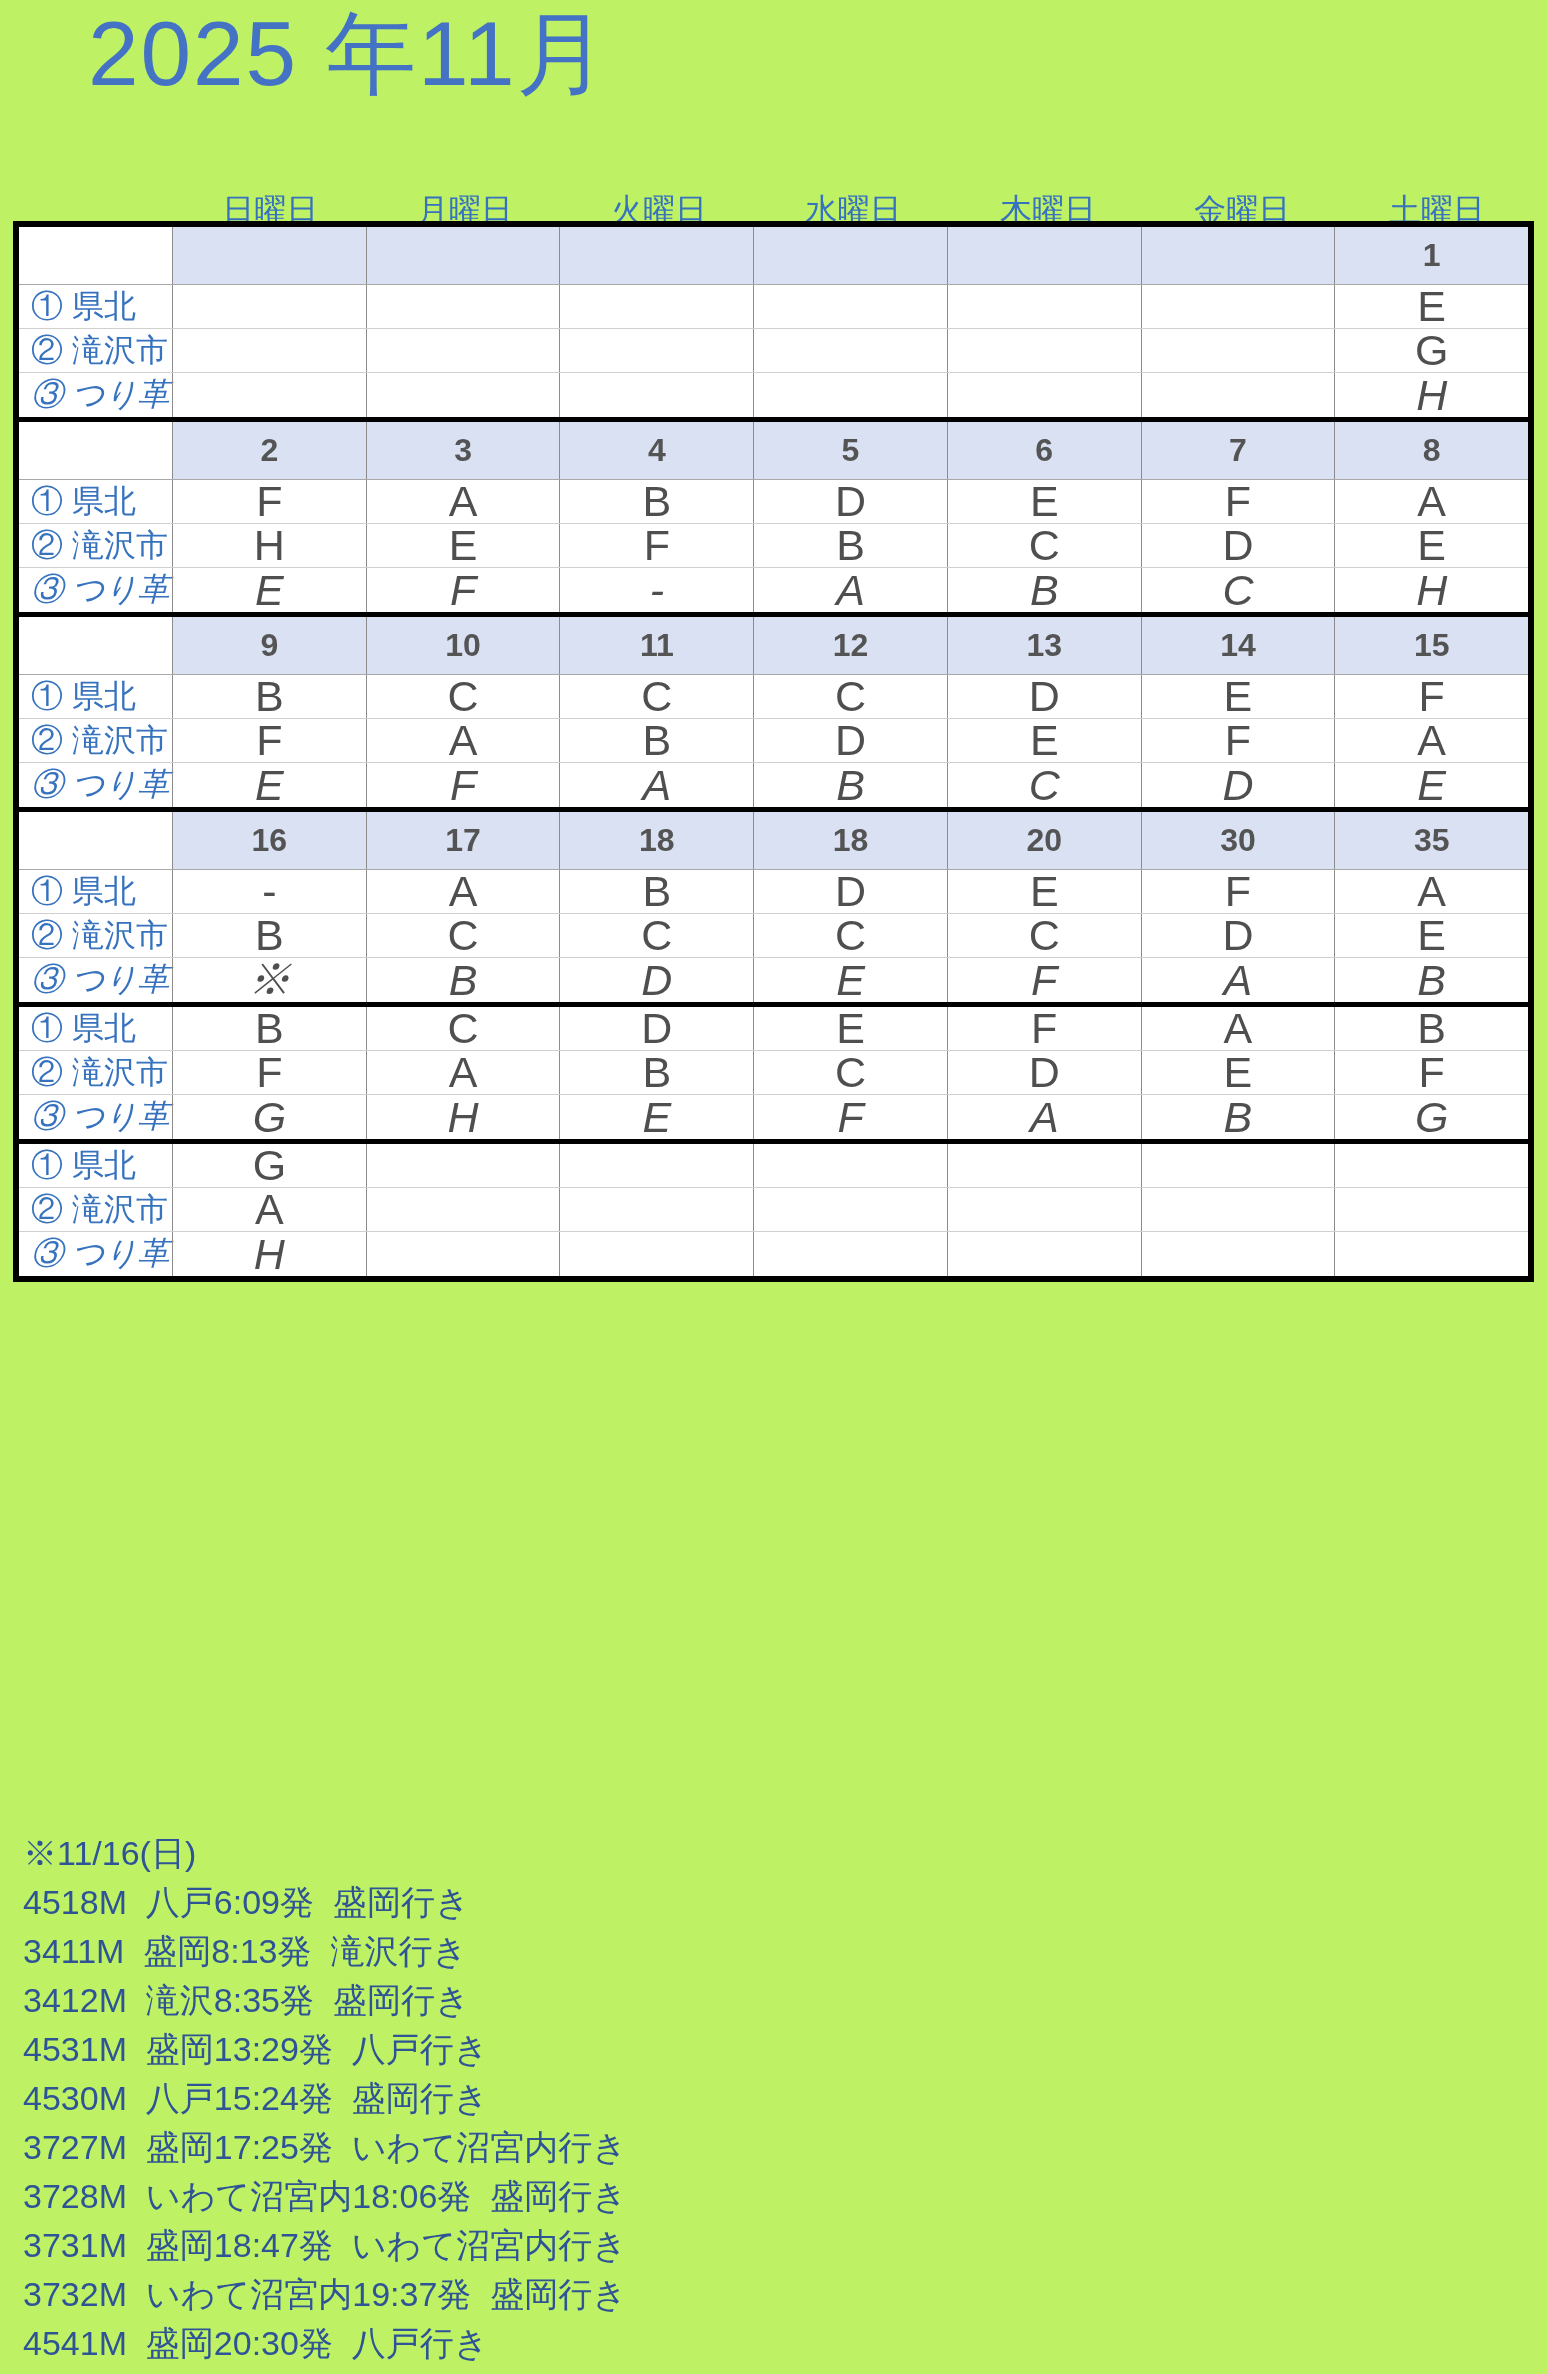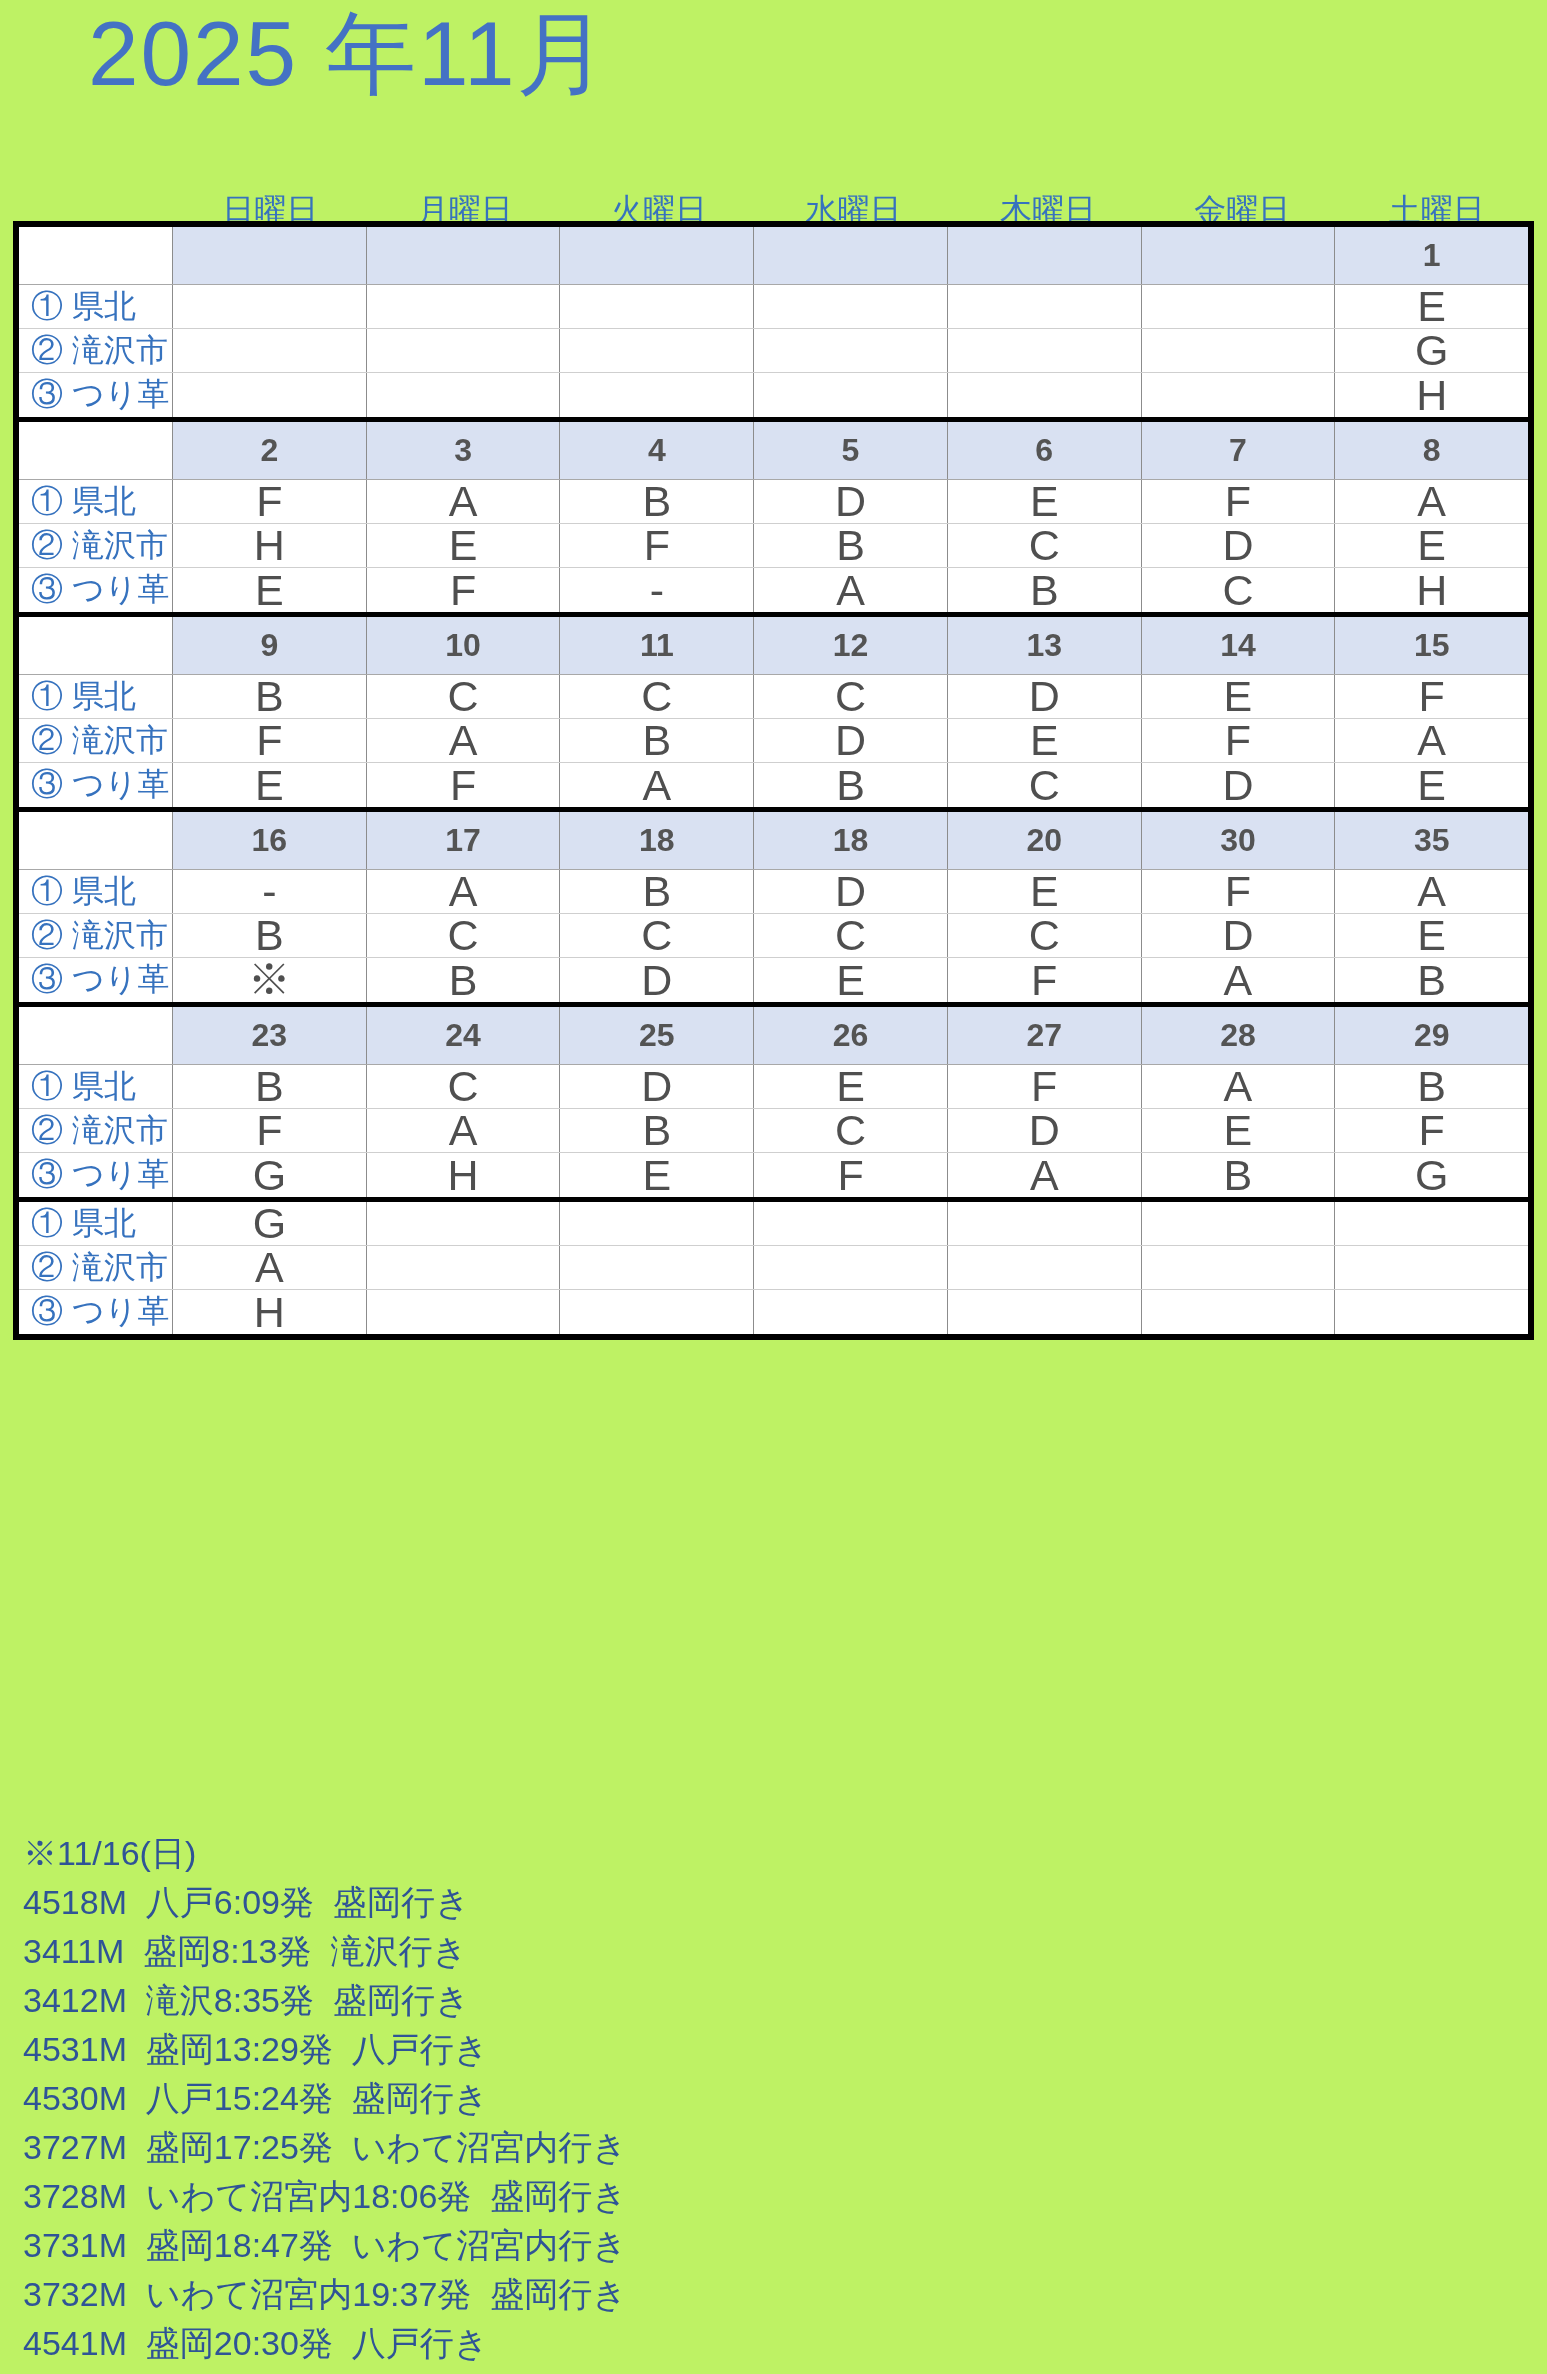--- a/index.html
+++ b/index.html
@@ -21,21 +21,21 @@
 
   .calendar{
     position:absolute;left:13px;top:221px;width:1521px;box-sizing:border-box;
     border:6.5px solid var(--border-heavy);background:#fff;
   }
   .week{border-bottom:5.6px solid var(--border-heavy);}
   .week:last-child{border-bottom:none;}
   .row{display:flex;box-sizing:border-box;}
   .date-row{height:58px;border-bottom:1.9px solid var(--grid-h-dark);}
   .data-row{height:44px;border-bottom:1.9px solid var(--grid-h-light);}
-  .data-row:last-child{border-bottom:none;}
+  .data-row:last-child{border-bottom:none;font-style:italic;}
   .cell{box-sizing:border-box;display:flex;align-items:center;}
   .cell + .cell{border-left:1.9px solid var(--grid-v);}
   .label-cell{width:153px;padding-left:12px;font-size:32px;color:var(--row-label-text);white-space:nowrap;}
   .day-cell{flex:1;justify-content:center;}
   .date-cell{background:var(--date-fill);font-weight:700;font-size:32px;color:var(--date-text);}
   .val-cell{font-size:43px;color:var(--cell-text);}
 
   .notes{
     position:absolute;left:23px;top:1829px;color:var(--notes-text);
     font-size:34px;line-height:49px;white-space:pre-wrap;
@@ -220,30 +220,20 @@
           <div class="cell day-cell val-cell">※</div>
           <div class="cell day-cell val-cell">B</div>
           <div class="cell day-cell val-cell">D</div>
           <div class="cell day-cell val-cell">E</div>
           <div class="cell day-cell val-cell">F</div>
           <div class="cell day-cell val-cell">A</div>
           <div class="cell day-cell val-cell">B</div>
         </div>
       </div>
       <div class="week">
-        <div class="row date-row">
-          <div class="cell label-cell"></div>
-          <div class="cell day-cell date-cell">23</div>
-          <div class="cell day-cell date-cell">24</div>
-          <div class="cell day-cell date-cell">25</div>
-          <div class="cell day-cell date-cell">26</div>
-          <div class="cell day-cell date-cell">27</div>
-          <div class="cell day-cell date-cell">28</div>
-          <div class="cell day-cell date-cell">29</div>
-        </div>
         <div class="row data-row">
           <div class="cell label-cell">① 県北</div>
           <div class="cell day-cell val-cell">B</div>
           <div class="cell day-cell val-cell">C</div>
           <div class="cell day-cell val-cell">D</div>
           <div class="cell day-cell val-cell">E</div>
           <div class="cell day-cell val-cell">F</div>
           <div class="cell day-cell val-cell">A</div>
           <div class="cell day-cell val-cell">B</div>
         </div>

